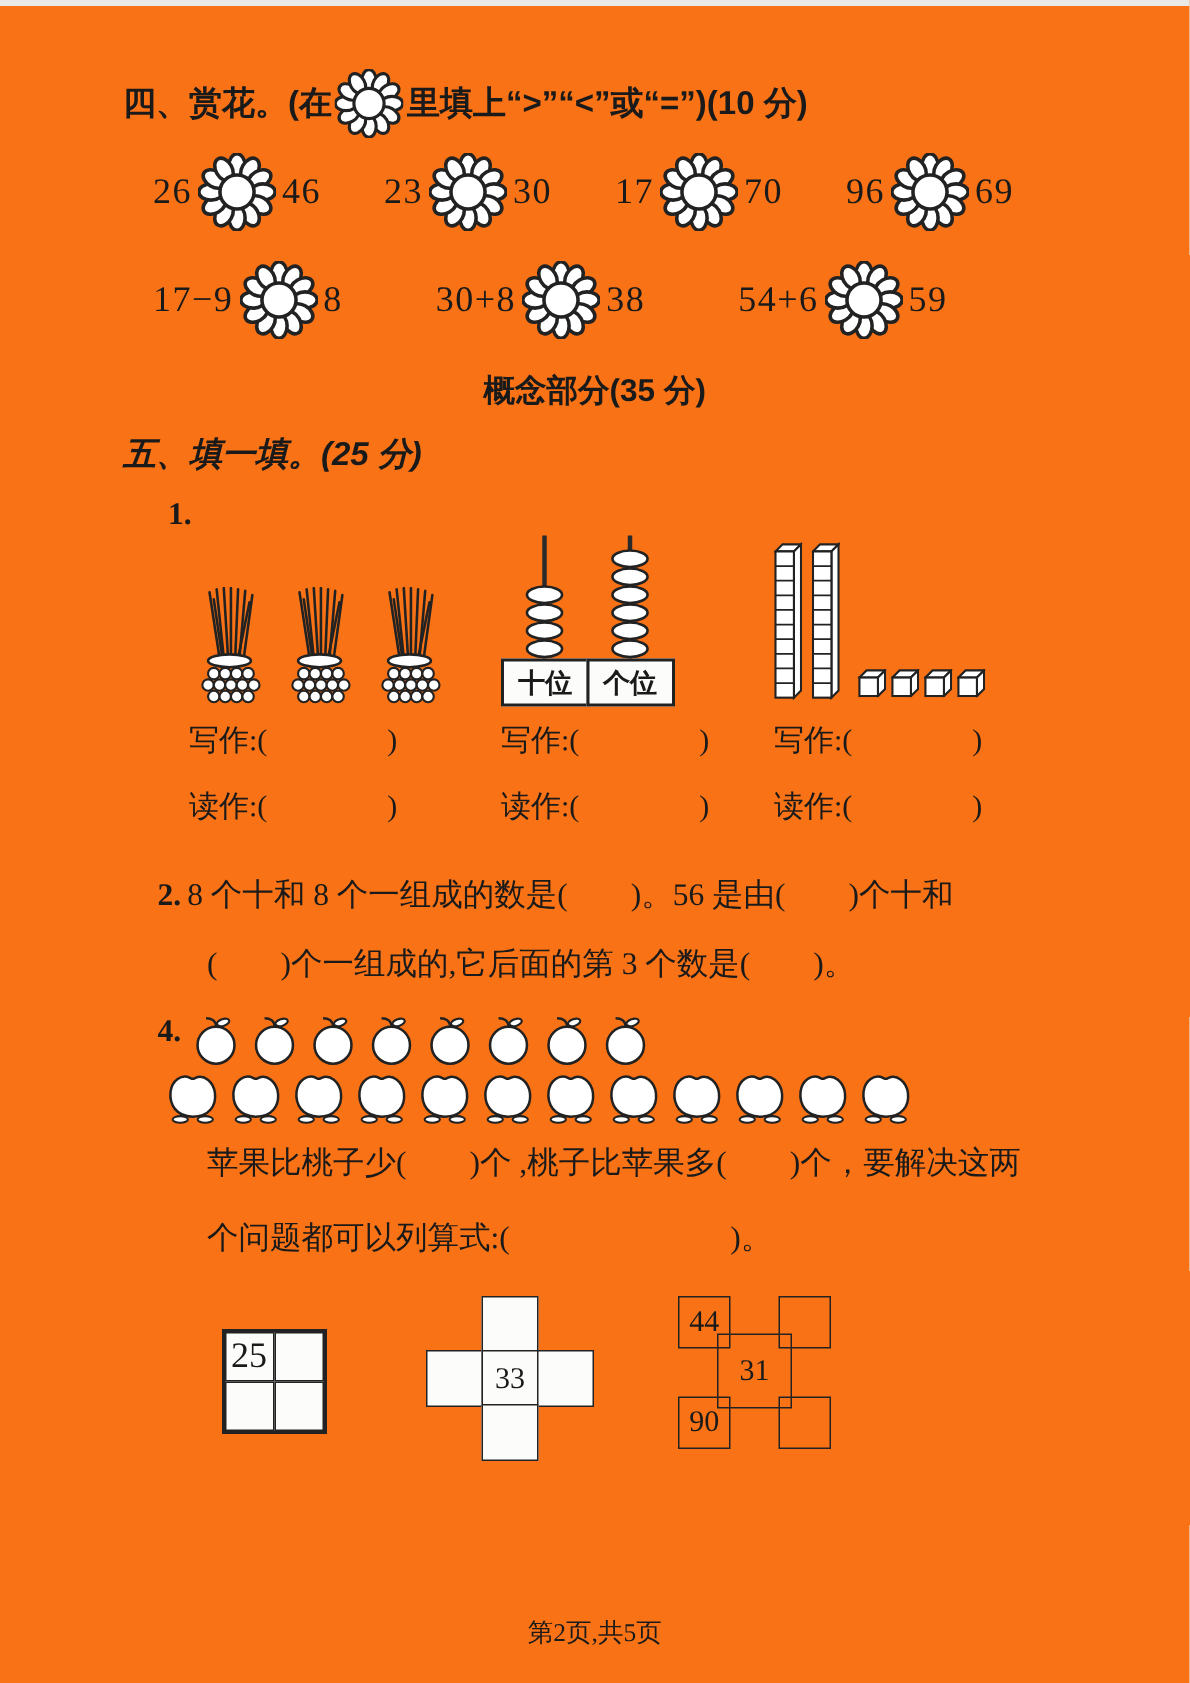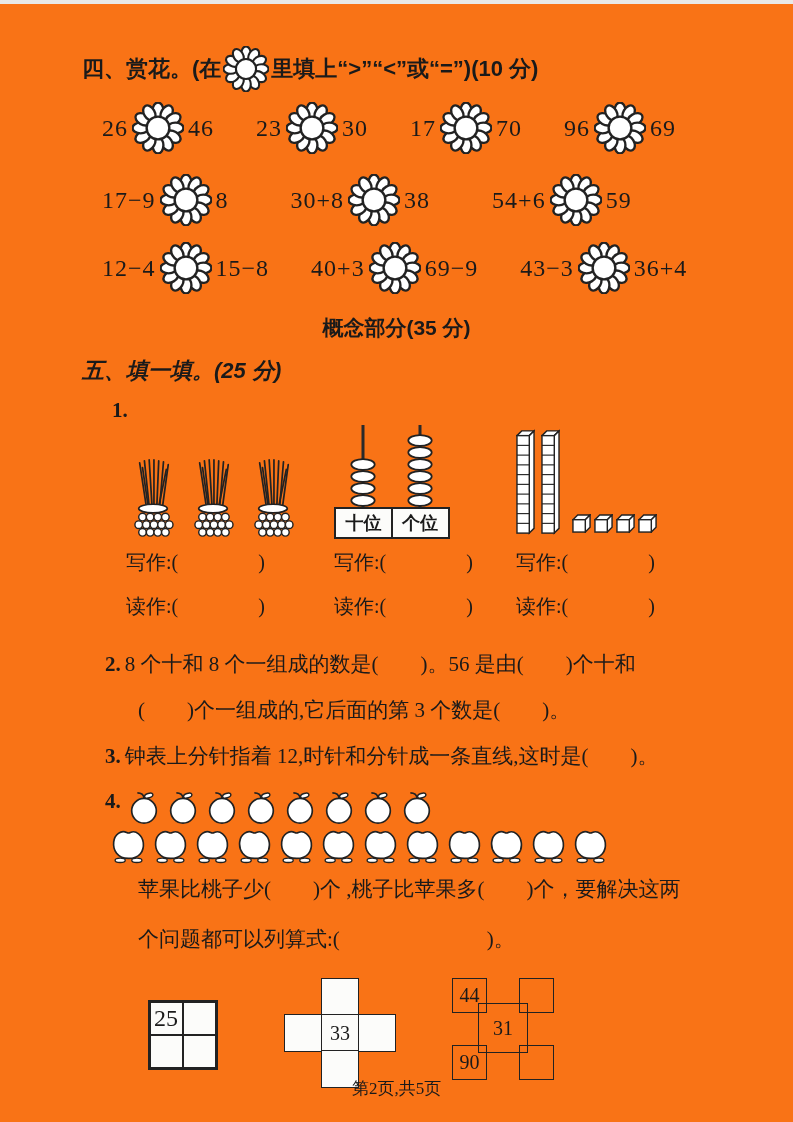--- a/index.html
+++ b/index.html
@@ -218,43 +218,20 @@
         <span class="num">38</span>
       </div>
       <div class="cmp">
         <span class="num">54+6</span>
         <svg class="flower" viewBox="0 0 48 48">
             <use href="#sym-flower"></use>
           </svg>
         <span class="num">59</span>
       </div>
     </div>
-    <div class="cmp-row row-3">
-      <div class="cmp">
-        <span class="num">12−4</span>
-        <svg class="flower" viewBox="0 0 48 48">
-            <use href="#sym-flower"></use>
-          </svg>
-        <span class="num">15−8</span>
-      </div>
-      <div class="cmp">
-        <span class="num">40+3</span>
-        <svg class="flower" viewBox="0 0 48 48">
-            <use href="#sym-flower"></use>
-          </svg>
-        <span class="num">69−9</span>
-      </div>
-      <div class="cmp">
-        <span class="num">43−3</span>
-        <svg class="flower" viewBox="0 0 48 48">
-            <use href="#sym-flower"></use>
-          </svg>
-        <span class="num">36+4</span>
-      </div>
-    </div>
   </div>
 
   <div class="part-header">概念部分(35 分)</div>
 
   <div class="sec5">五、填一填。(25 分)</div>
 
   <div class="qnum q1num">1.</div>
   <div class="q1-figrow">
     <div class="q1col q1col-1">
       <div class="figarea">
@@ -357,23 +334,20 @@
     </div>
   </div>
 
   <div class="tline q2">
     <span class="qnum">2.</span><span>8 个十和 8 个一组成的数是(　　)。56 是由(　　)个十和</span>
   </div>
   <div class="tline indent2">
     <span>(　　)个一组成的,它后面的第 3 个数是(　　)。</span>
   </div>
 
-  <div class="tline">
-    <span class="qnum">3.</span><span>钟表上分针指着 12,时针和分针成一条直线,这时是(　　)。</span>
-  </div>
 
   <div class="q4-apple-line">
     <span class="qnum">4.</span>
     <div class="fruits">
         <svg class="ic ic-apple" viewBox="0 0 40 38">
           <use href="#sym-apple"></use>
         </svg>
         <svg class="ic ic-apple" viewBox="0 0 40 38">
           <use href="#sym-apple"></use>
         </svg>

